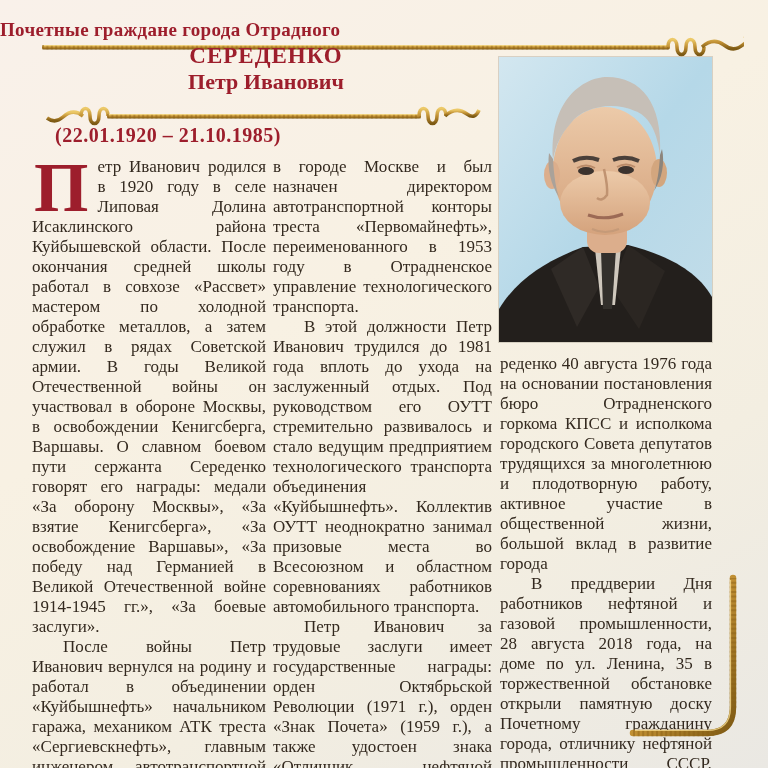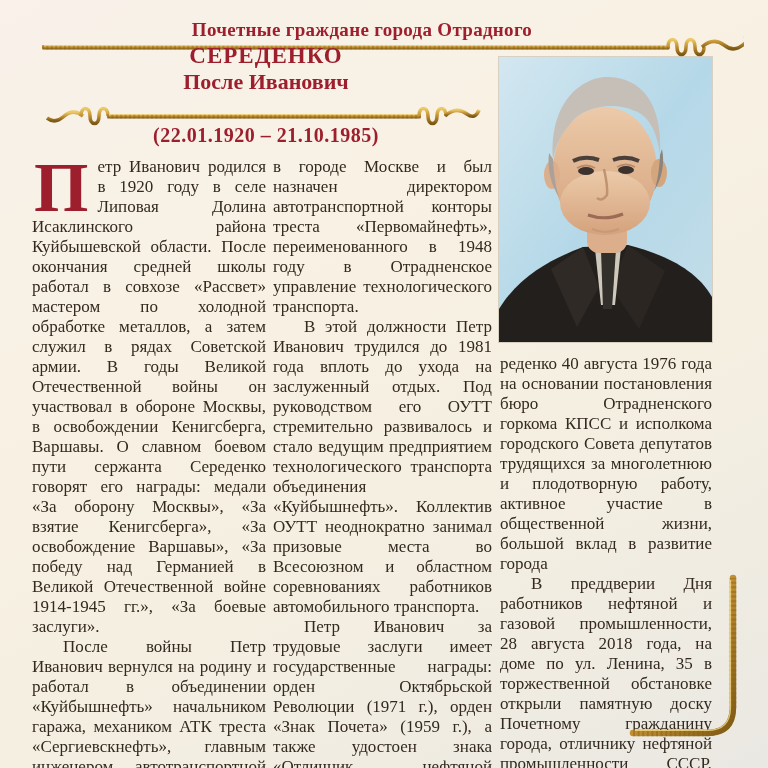--- a/index.html
+++ b/index.html
@@ -1,24 +1,24 @@
 <!DOCTYPE html>
 <html lang="ru"><head>
 <meta charset="utf-8">
 <style>
   html,body{margin:0;padding:0;}
   body{width:768px;height:768px;overflow:hidden;font-family:"Liberation Serif","DejaVu Serif",serif;}
   .page{position:relative;width:768px;height:768px;
     background:linear-gradient(150deg,#f9f1ea 0%,#f8f1e3 40%,#f3eee1 70%,#eae8e3 100%);}
-  .hdr{position:absolute;left:0;top:19px;width:724px;text-align:center;
+  .hdr{position:absolute;left:0;top:19px;width:724px;text-align:left;
        font-weight:bold;font-size:19px;letter-spacing:.3px;color:#9d1e2c;}
   .titleblock{position:absolute;left:55px;top:42px;width:422px;text-align:center;color:#9d1e2c;font-weight:bold;}
   .t1{font-size:23px;letter-spacing:1px;line-height:27px;}
   .t2{font-size:22px;line-height:26px;}
-  .dates{position:absolute;left:55px;top:124px;width:422px;text-align:center;
+  .dates{position:absolute;left:55px;top:124px;width:422px;text-align:left;
        font-weight:bold;font-size:20px;letter-spacing:.5px;color:#9d1e2c;}
   .rope{position:absolute;height:22px;}
   .rope1{left:42px;top:36px;width:702px;}
   .rope2{left:45px;top:105px;width:436px;}
   .corner{position:absolute;left:629px;top:574px;width:114px;height:168px;}
   .photo{position:absolute;left:499px;top:57px;width:213px;height:285px;box-shadow:0 0 0 1px rgba(120,110,95,.25);}
   .col{position:absolute;color:#33291f;font-size:17px;line-height:20px;text-align:justify;}
   .col p{margin:0;}
   .col p.ind{text-indent:31px;}
   .c1{left:32px;top:157px;width:234px;}
@@ -44,21 +44,21 @@
     </defs>
     <rect x="0" y="9" width="628" height="4.5" rx="2" fill="url(#g1)"></rect>
     <line x1="0" y1="11.2" x2="628" y2="11.2" stroke="#8a5f16" stroke-width="4.5" stroke-dasharray="2 2.4" opacity=".45"></line>
     <line x1="2" y1="9.6" x2="626" y2="9.6" stroke="#f7dc8e" stroke-width="1" opacity=".8"></line>
     <path d="M626,11 c0,-10 9,-10 9,0 c0,10 9,10 9,0 c0,-10 9,-10 9,0 c0,10 9,10 9,0" fill="none" stroke="url(#g1)" stroke-width="3.6"></path>
     <path d="M660,11 q11,-10 22,-2 q10,8 20,-1 q8,-6 0,-8" fill="none" stroke="url(#g1)" stroke-width="3.6"></path>
   </svg>
 
   <div class="titleblock">
     <div class="t1">СЕРЕДЕНКО</div>
-    <div class="t2">После Иванович</div>
+    <div class="t2">Петр Иванович</div>
   </div>
 
   <svg class="rope rope2" viewBox="0 0 436 22" aria-hidden="true">
     <defs>
       <linearGradient id="g2" x1="0" y1="0" x2="0" y2="1">
         <stop offset="0" stop-color="#ecc968"></stop>
           <stop offset=".5" stop-color="#c08f33"></stop>
           <stop offset="1" stop-color="#7d5a14"></stop>
       </linearGradient>
     </defs>
@@ -119,21 +119,21 @@
     <path d="M93,172 q13,6 27,0" stroke="#c59a78" stroke-width="2" fill="none"></path>
   </svg>
 
   <div class="col c1">
     <p><span class="dropcap">П</span><span>етр Иванович родился в 1920 году в селе Липовая Долина Исаклинского района Куйбышевской области. После окончания средней школы работал в совхозе «Рассвет» мастером по холодной обработке металлов, а затем служил в рядах Советской армии. В годы Великой Отечественной войны он участвовал в обороне Москвы, в освобождении Кенигсберга, Варшавы. О славном боевом пути сержанта Середенко говорят его награды: медали «За оборону Москвы», «За взятие Кенигсберга», «За освобождение Варшавы», «За победу над Германией в Великой Отечественной войне 1914-1945 гг.», «За боевые заслуги».</span></p>
     <p class="ind">После войны Петр Иванович вернулся на родину и работал в объединении «Куйбышнефть» начальником гаража, механиком АТК треста «Сергиевскнефть», главным инженером автотранспортной конторы «Кинельнефть» города Похвистнево.</p>
 
   </div>
 
   <div class="col c2">
-    <p>в городе Москве и был назначен директором автотранспортной конторы треста «Первомайнефть», переименованного в 1948 году в Отрадненское управление технологического транспорта.</p>
+    <p>в городе Москве и был назначен директором автотранспортной конторы треста «Первомайнефть», переименованного в 1953 году в Отрадненское управление технологического транспорта.</p>
     <p class="ind">В этой должности Петр Иванович трудился до 1981 года вплоть до ухода на заслуженный отдых. Под руководством его ОУТТ стремительно развивалось и стало ведущим предприятием технологического транспорта объединения «Куйбышнефть». Коллектив ОУТТ неоднократно занимал призовые места во Всесоюзном и областном соревнованиях работников автомобильного транспорта.</p>
     <p class="ind">Петр Иванович за трудовые заслуги имеет государственные награды: орден Октябрьской Революции (1971 г.), орден «Знак Почета» (1959 г.), а также удостоен знака «Отличник нефтяной промышленности СССР» (1980 г.).</p>
 
   </div>
 
   <div class="col c3">
     <p>реденко 40 августа 1976 года на основании постановления бюро Отрадненского горкома КПСС и исполкома городского Совета депутатов трудящихся за многолетнюю и плодотворную работу, активное участие в общественной жизни, большой вклад в развитие города</p>
     <p class="ind">В преддверии Дня работников нефтяной и газовой промышленности, 28 августа 2018 года, на доме по ул. Ленина, 35 в торжественной обстановке открыли памятную доску Почетному гражданину города, отличнику нефтяной промышленности СССР, участнику Великой Отечественной войны Петру Ивановичу Середенко.</p>
   </div>
 

